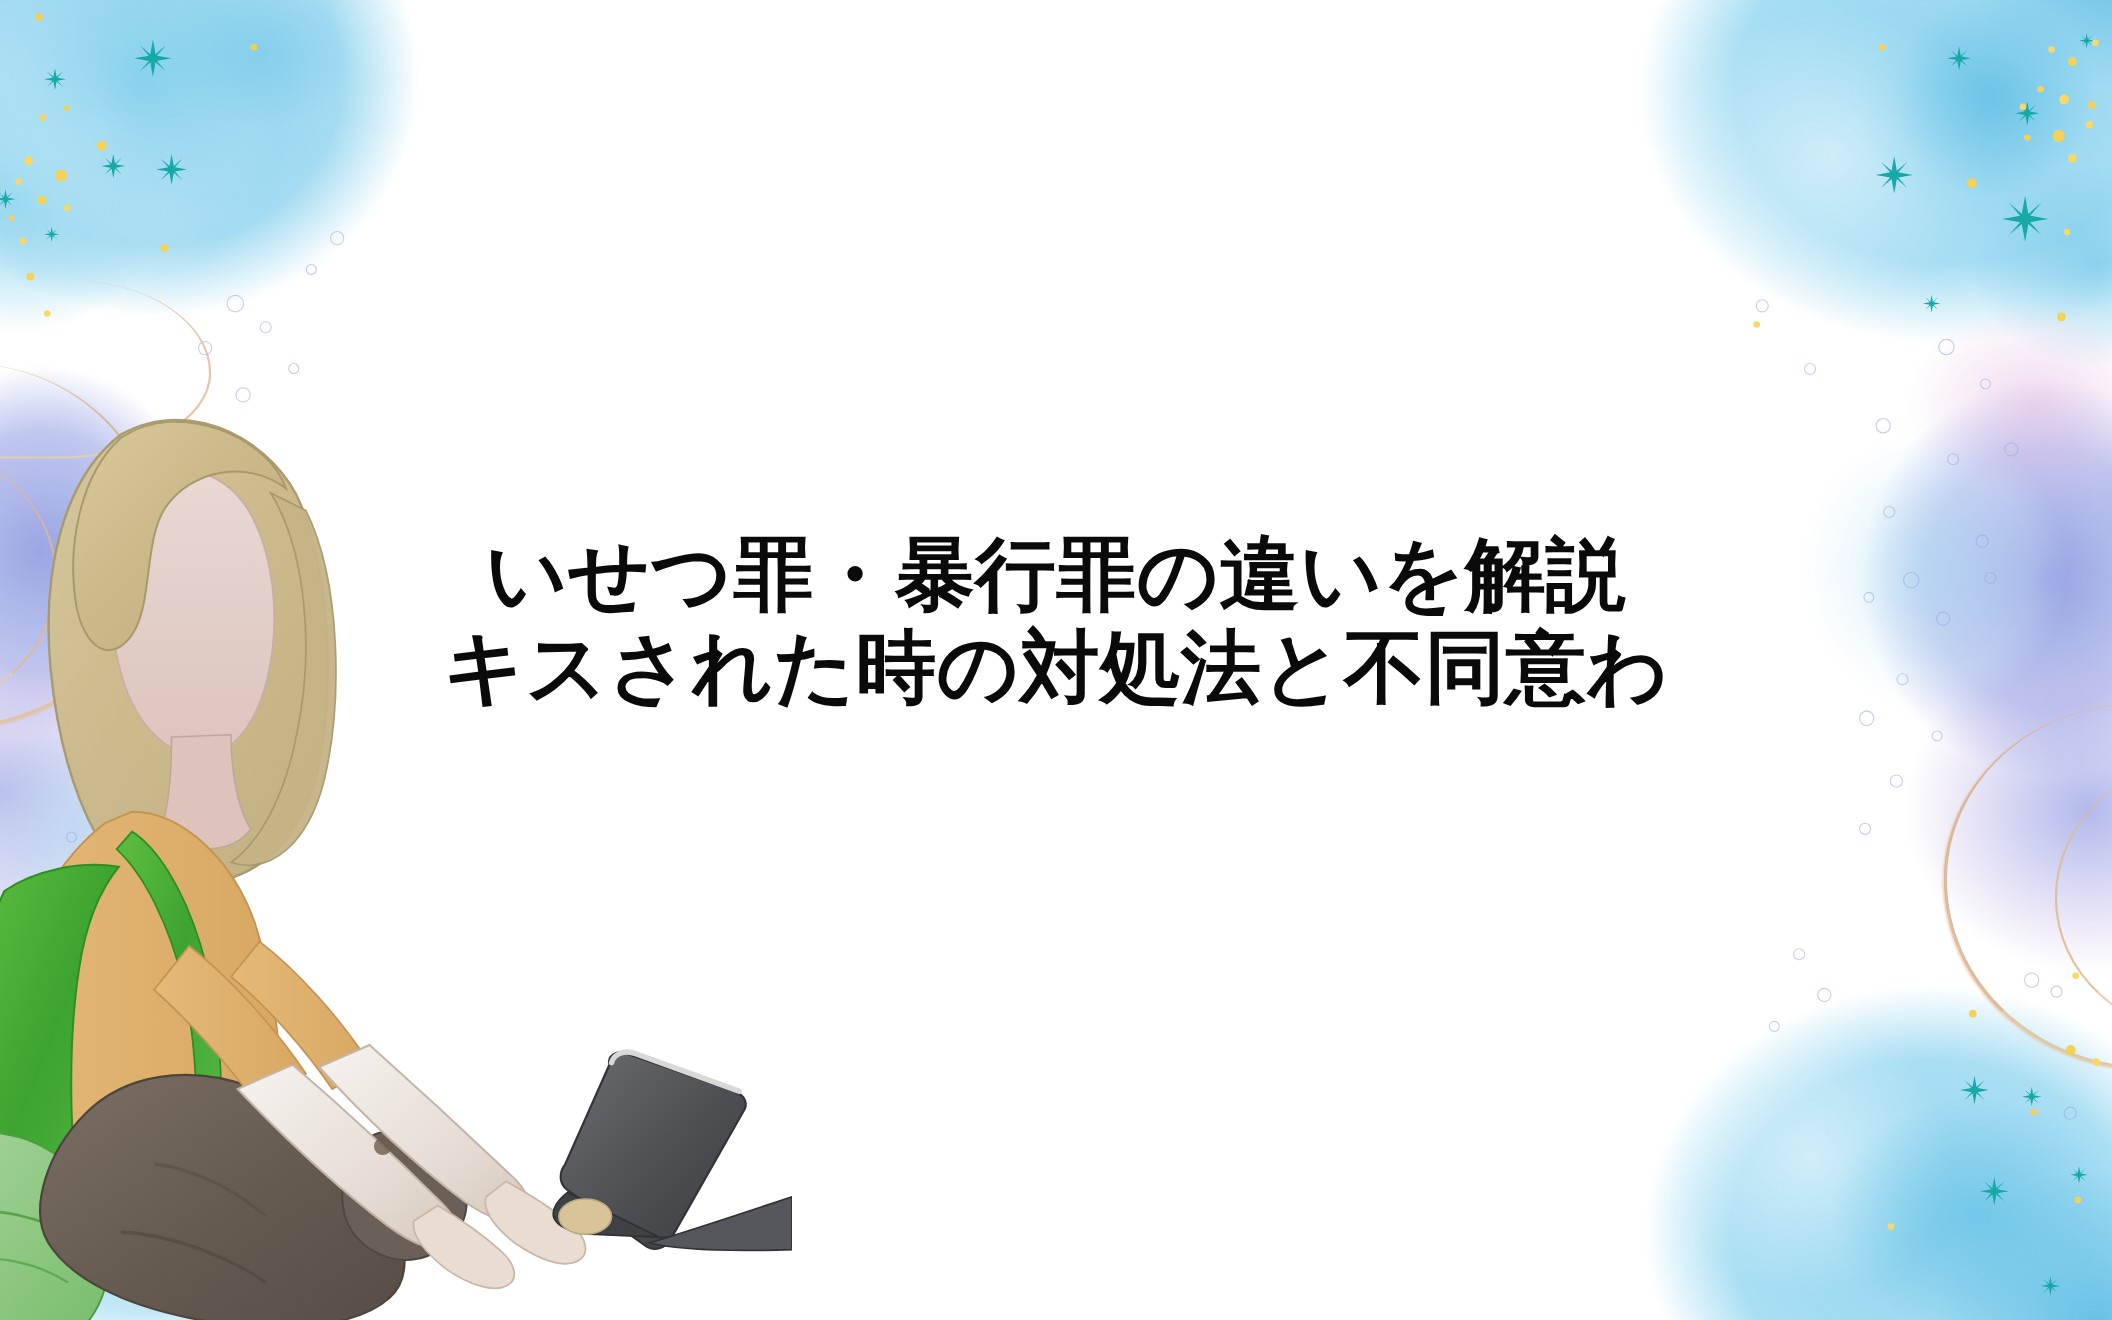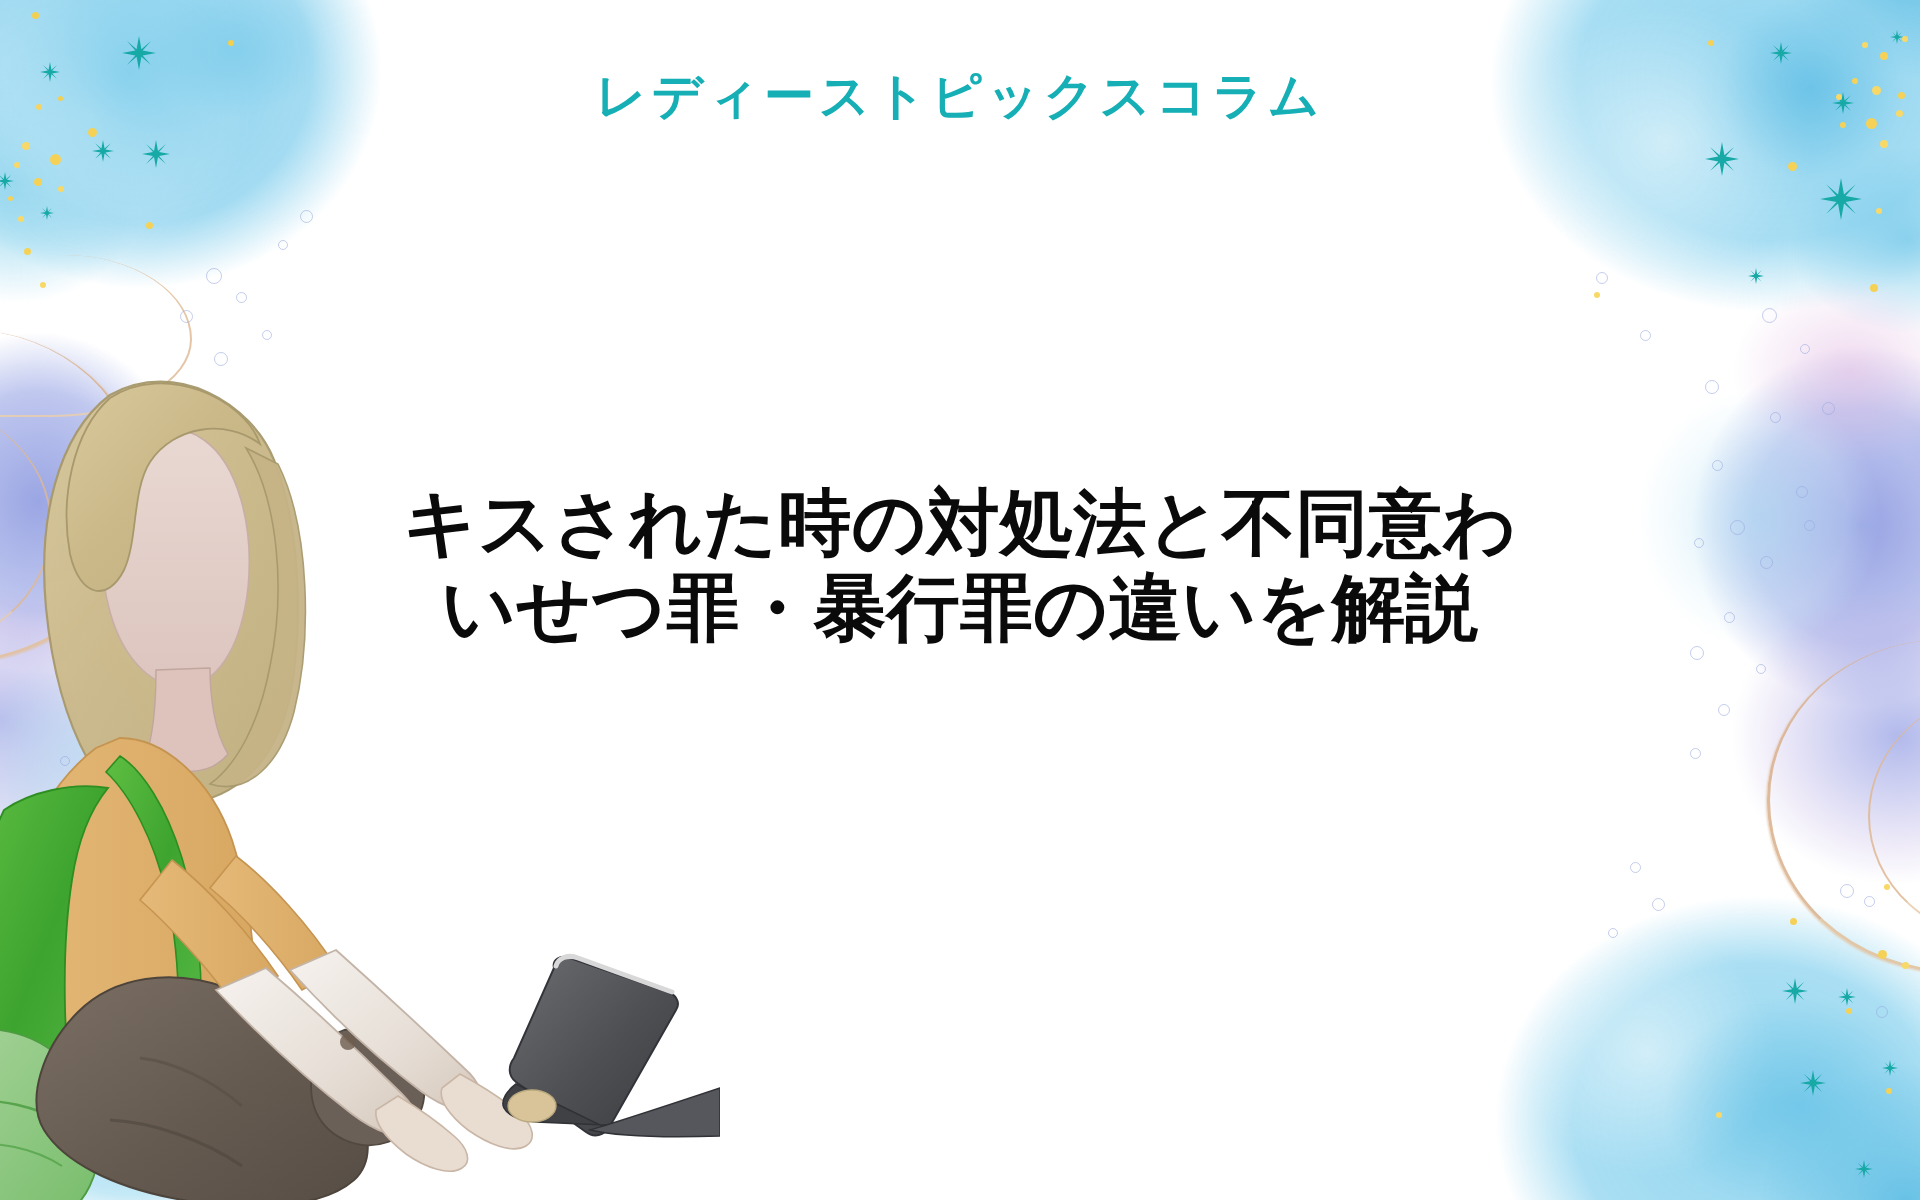--- a/index.html
+++ b/index.html
@@ -551,20 +551,19 @@
                L 760 790 L 760 752 L 646 788 Z" fill="#3f4145" stroke="#303236" stroke-width="1.6"></path>
       <path d="M630 790 C 664 780, 706 766, 760 748 L 760 796
                C 700 798, 656 796, 630 790 Z" fill="#55575c" stroke="#303236" stroke-width="1.6"></path>
 
       <ellipse cx="572" cy="766" rx="24" ry="16" fill="#d9c49a" stroke="#bba97f" stroke-width="1.4"></ellipse>
 
       <circle cx="388" cy="702" r="8" fill="#6d5c4f" opacity=".8"></circle>
     </svg>
   </div>
 
-  <div class="header-label">レディーストピックスコラム</div>
 
   <div class="title">
+    <span class="line">いせつ罪・暴行罪の違いを解説</span>
     <span class="line">キスされた時の対処法と不同意わ</span>
-    <span class="line">いせつ罪・暴行罪の違いを解説</span>
   </div>
 
 </div>
 
 </body></html>

